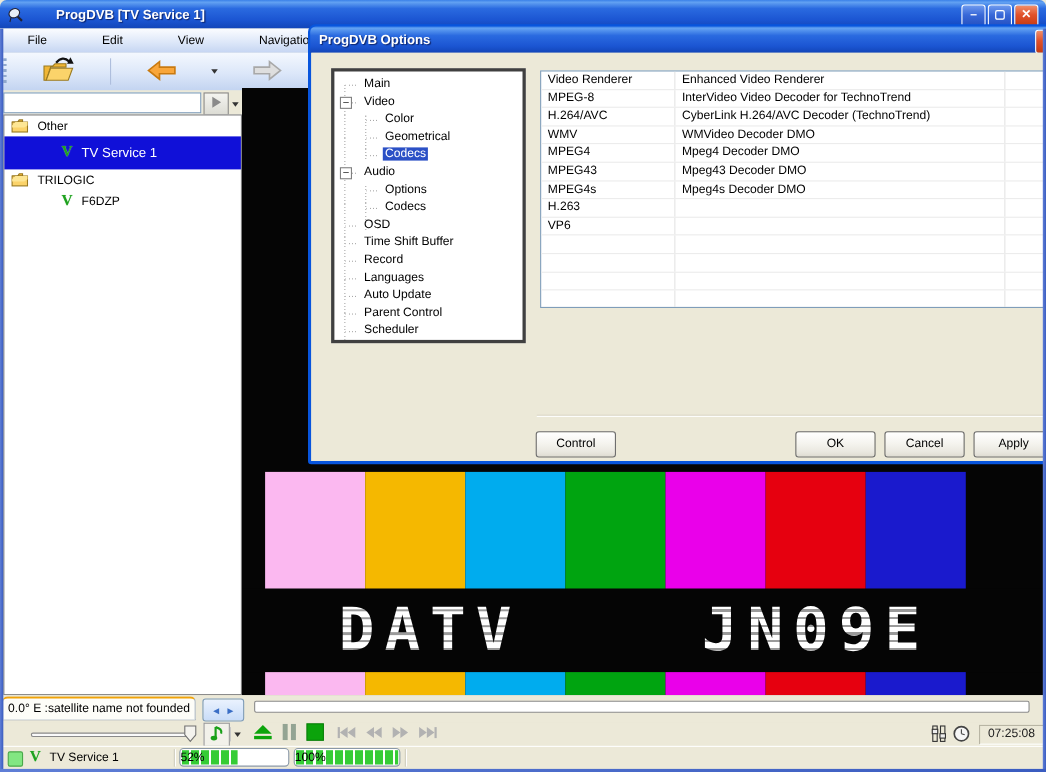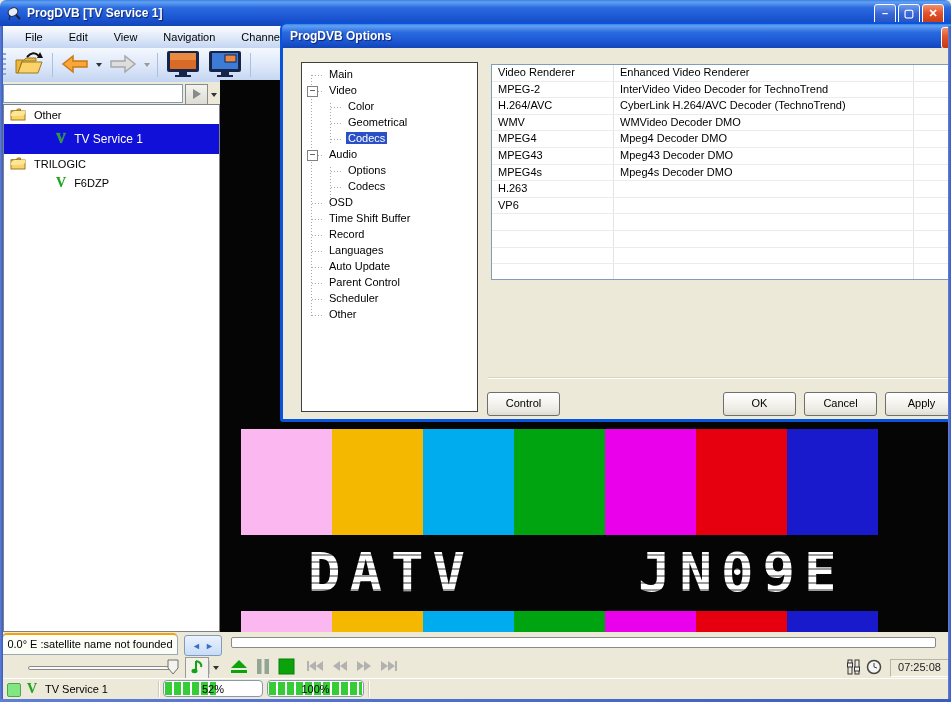--- a/index.html
+++ b/index.html
@@ -1,19 +1,19 @@
 <!DOCTYPE html>
 <html><head>
 <meta charset="utf-8">
 <style>
   html,body{margin:0;padding:0;background:#555;}
   #app{position:relative;width:951px;height:702px;background:#ECE9D8;
        font-family:"Liberation Sans",sans-serif;font-size:11px;color:#000;
        overflow:hidden;user-select:none;}
-  .abs{position:absolute;}
+  .abs{position:absolute;gap:24px;}
   
   #titlebar{left:0;top:0;width:951px;height:26px;
     background:linear-gradient(180deg,#3a80e8 0%,#62a1f2 8%,#2a6ae0 30%,#1b55d2 70%,#1245b8 100%);
     border-radius:6px 6px 0 0;display:flex;align-items:center;}
   #title-text{color:#fff;font-weight:bold;font-size:12px;margin-left:5px;
     text-shadow:1px 1px 1px rgba(0,0,40,.6);}
   .winbtn{width:20px;height:19px;border:1px solid #fff;border-radius:3px;
     background:linear-gradient(180deg,#6f9bef,#3868d8 45%,#2450c0);
     color:#fff;font-size:11px;line-height:17px;text-align:center;font-weight:bold;}
   .winbtn.close{background:linear-gradient(180deg,#f0906c,#e1512a 45%,#c53a10);}
@@ -66,22 +66,22 @@
     border-radius:7px 7px 3px 3px;box-sizing:border-box;background:#ECE9D8;z-index:50;margin-left:40px;}
   #d-title{position:absolute;left:-1px;top:-1px;width:686px;height:24px;
     background:linear-gradient(180deg,#3a80e8 0%,#62a1f2 8%,#2a6ae0 35%,#1b55d2 75%,#1245b8 100%);
     border-radius:5px 5px 0 0;display:flex;align-items:center;}
   #d-title span{color:#fff;font-weight:bold;font-size:12px;margin-left:8px;
     text-shadow:1px 1px 1px rgba(0,0,40,.6);}
   #d-close{position:absolute;right:4px;top:2px;width:20px;height:20px;border:1px solid #fff;
     border-radius:3px;background:linear-gradient(180deg,#f0906c,#e1512a 45%,#c53a10);
     color:#fff;font-weight:bold;font-size:12px;line-height:18px;text-align:center;}
   #d-body{position:absolute;left:0;top:23px;width:684px;height:371px;background:#ECE9D8;}
-  #tree{position:absolute;left:18px;top:14px;width:177px;height:350px;background:#fff;
-    border:1px solid #404040;box-sizing:border-box;overflow:hidden;}
+  #tree{position:absolute;left:18px;top:14px;width:177px;height:250px;background:#fff;
+    border:3px solid #404040;box-sizing:border-box;overflow:hidden;}
   .tree-row{position:relative;height:16px;}
   .tree-row .tlbl{position:absolute;top:1px;padding:0 2px;white-space:nowrap;}
   .tree-row.d0 .tlbl{left:25px;} .tree-row.d1 .tlbl{left:44px;}
   .tree-row .tlbl.sel{background:#2B50C6;color:#fff;}
   .ebox{position:absolute;left:5px;top:3px;width:9px;height:9px;border:1px solid #808080;
     background:#fff;font-size:9px;line-height:7px;text-align:center;color:#000;}
   .dash{position:absolute;top:8px;height:1px;width:12px;
     background-image:repeating-linear-gradient(90deg,#a8a8a8 0 1px,transparent 1px 3px);}
   .d0 .dash{left:10px;} .d1 .dash{left:29px;}
   .vguide{position:absolute;width:1px;
@@ -124,21 +124,21 @@
   #rowC{left:0;top:678px;width:951px;height:21px;background:#ECE9D8;border-top:1px solid #fff;z-index:20;}
   #sig-sq{position:absolute;left:7px;top:4px;width:12px;height:12px;background:#82e682;
     border:1px solid #4aa84a;border-radius:2px;}
   #rowC .vglyph{position:absolute;left:27px;top:3px;}
   #st-channel{position:absolute;left:45px;top:4px;}
   .csep{position:absolute;top:2px;width:1px;height:16px;background:#cfccbc;border-right:1px solid #fff;}
   .pbar{position:absolute;top:1px;height:17px;background:#fff;border:1px solid #8a98a8;
     border-radius:4px;box-sizing:border-box;overflow:hidden;}
   .pfill{position:absolute;left:1px;top:1px;bottom:1px;
     background-image:repeating-linear-gradient(90deg,#35cc35 0 7px,rgba(0,0,0,0) 7px 9px);}
-  .ptxt{position:absolute;top:1px;width:100%;text-align:center;line-height:14px;color:#000;}
+  .ptxt{position:absolute;top:1px;width:100%;text-align:left;line-height:14px;color:#000;}
   
   .frame{background:linear-gradient(90deg,#5f7ed6,#3a5cc0);z-index:60;}
 </style>
 </head>
 <body>
 
 <div id="app">
 
   <div class="abs" id="titlebar">
     <span style="margin-left:6px;display:flex">
@@ -355,21 +355,21 @@
             <span class="tlbl">Other</span>
           </div>
         </div>
       <div id="ctable">
           <div class="trow">
             <div class="tc tc1">Video Renderer</div>
             <div class="tc tc2">Enhanced Video Renderer</div>
             <div class="tc tc3"></div>
           </div>
           <div class="trow">
-            <div class="tc tc1">MPEG-2</div>
+            <div class="tc tc1">MPEG-8</div>
             <div class="tc tc2">InterVideo Video Decoder for TechnoTrend</div>
             <div class="tc tc3"></div>
           </div>
           <div class="trow">
             <div class="tc tc1">H.264/AVC</div>
             <div class="tc tc2">CyberLink H.264/AVC Decoder (TechnoTrend)</div>
             <div class="tc tc3"></div>
           </div>
           <div class="trow">
             <div class="tc tc1">WMV</div>

